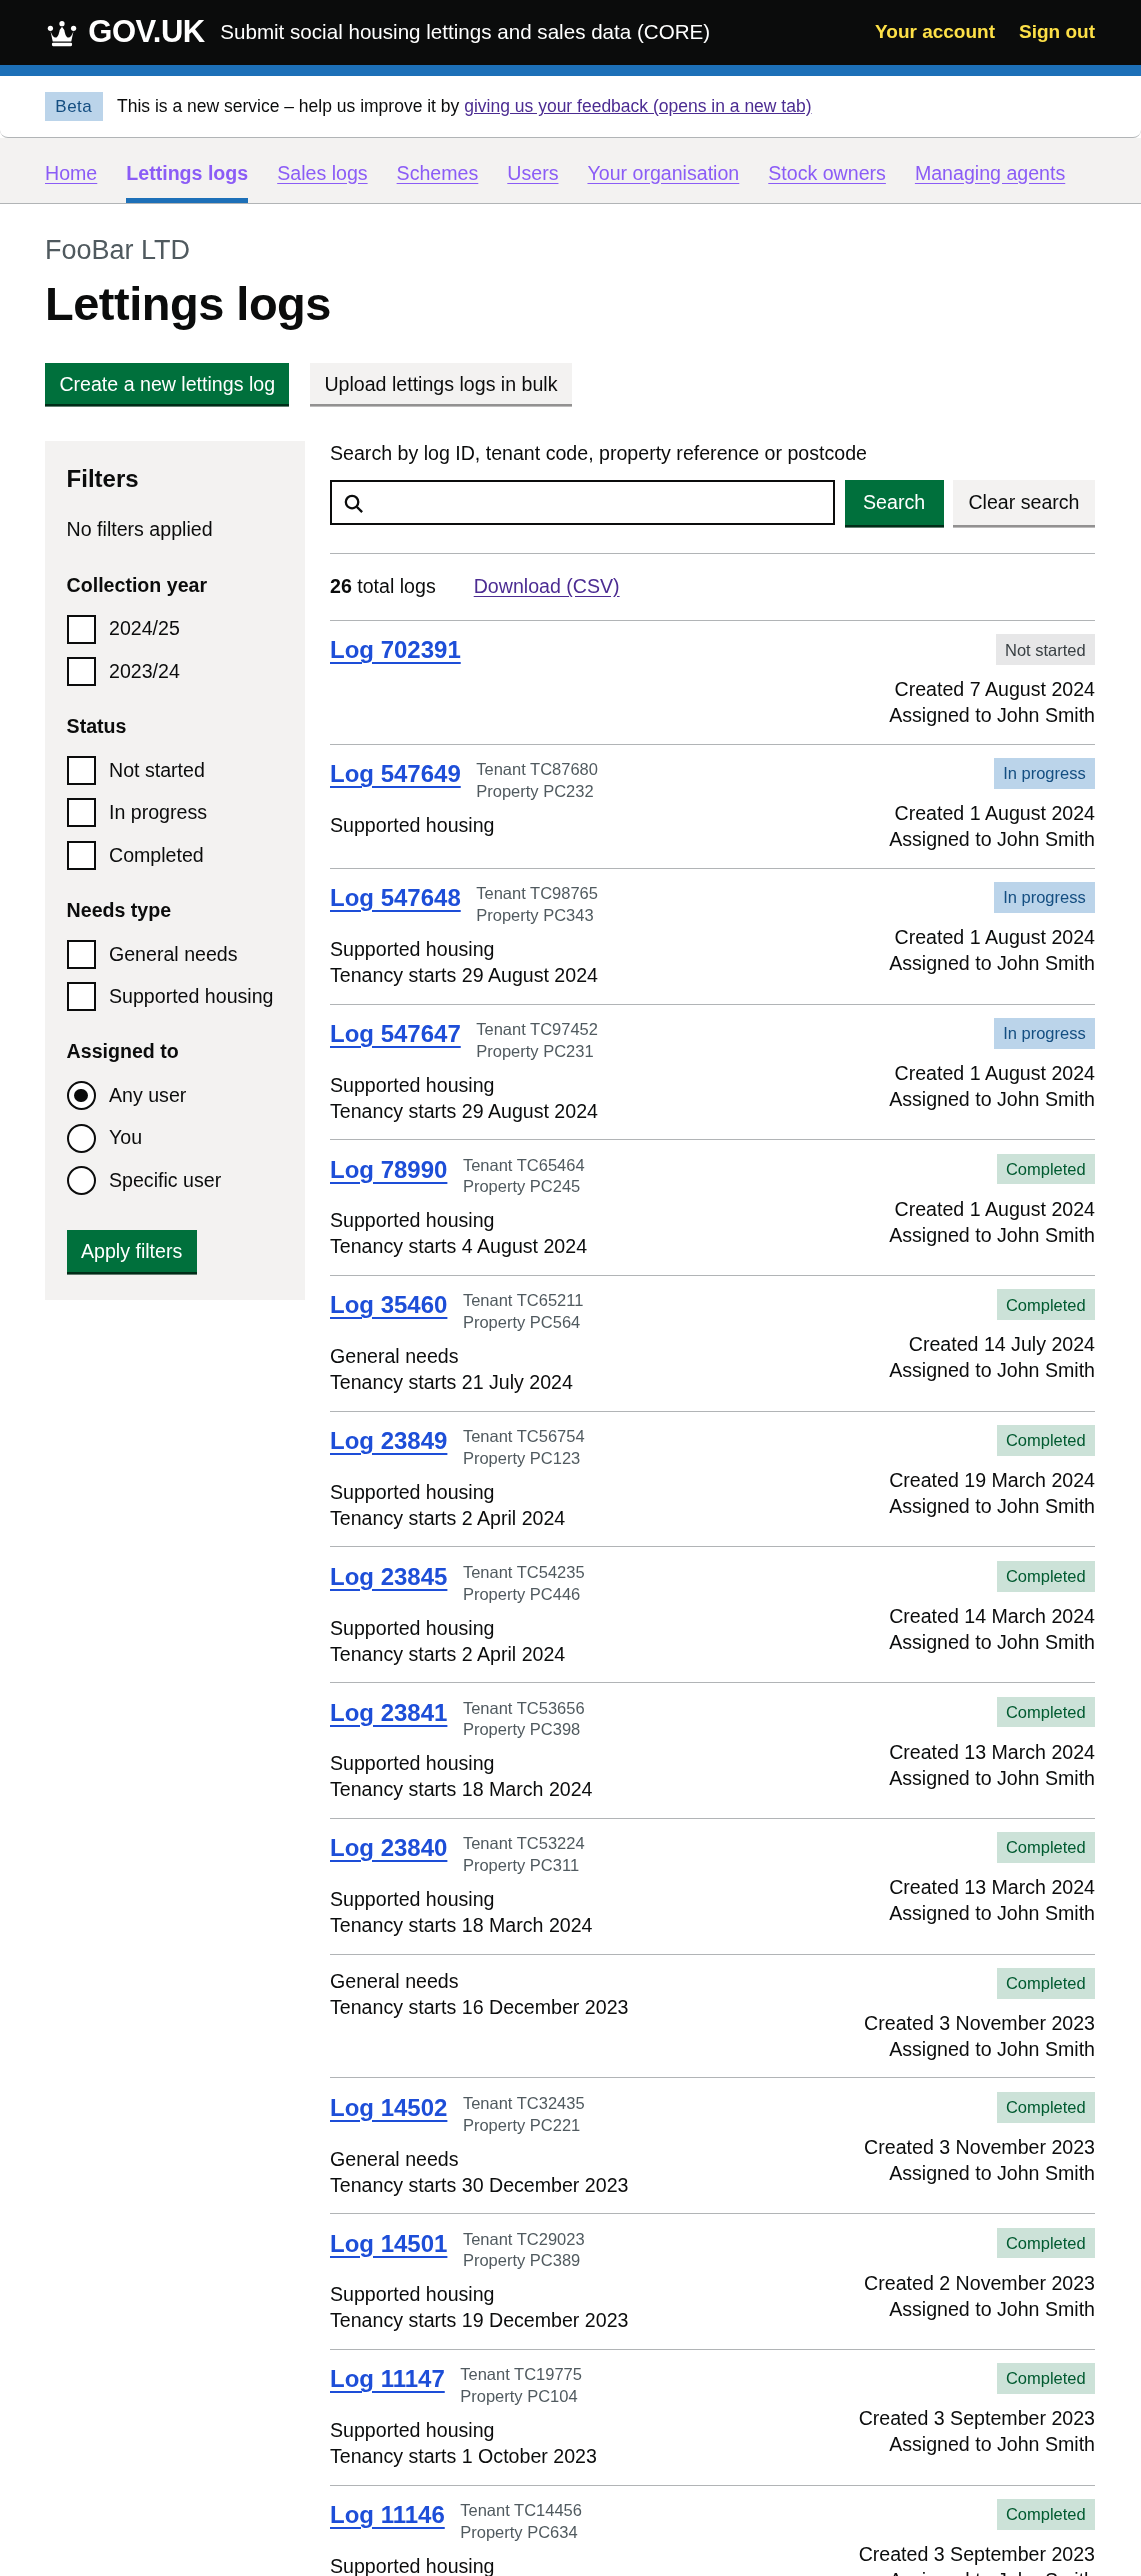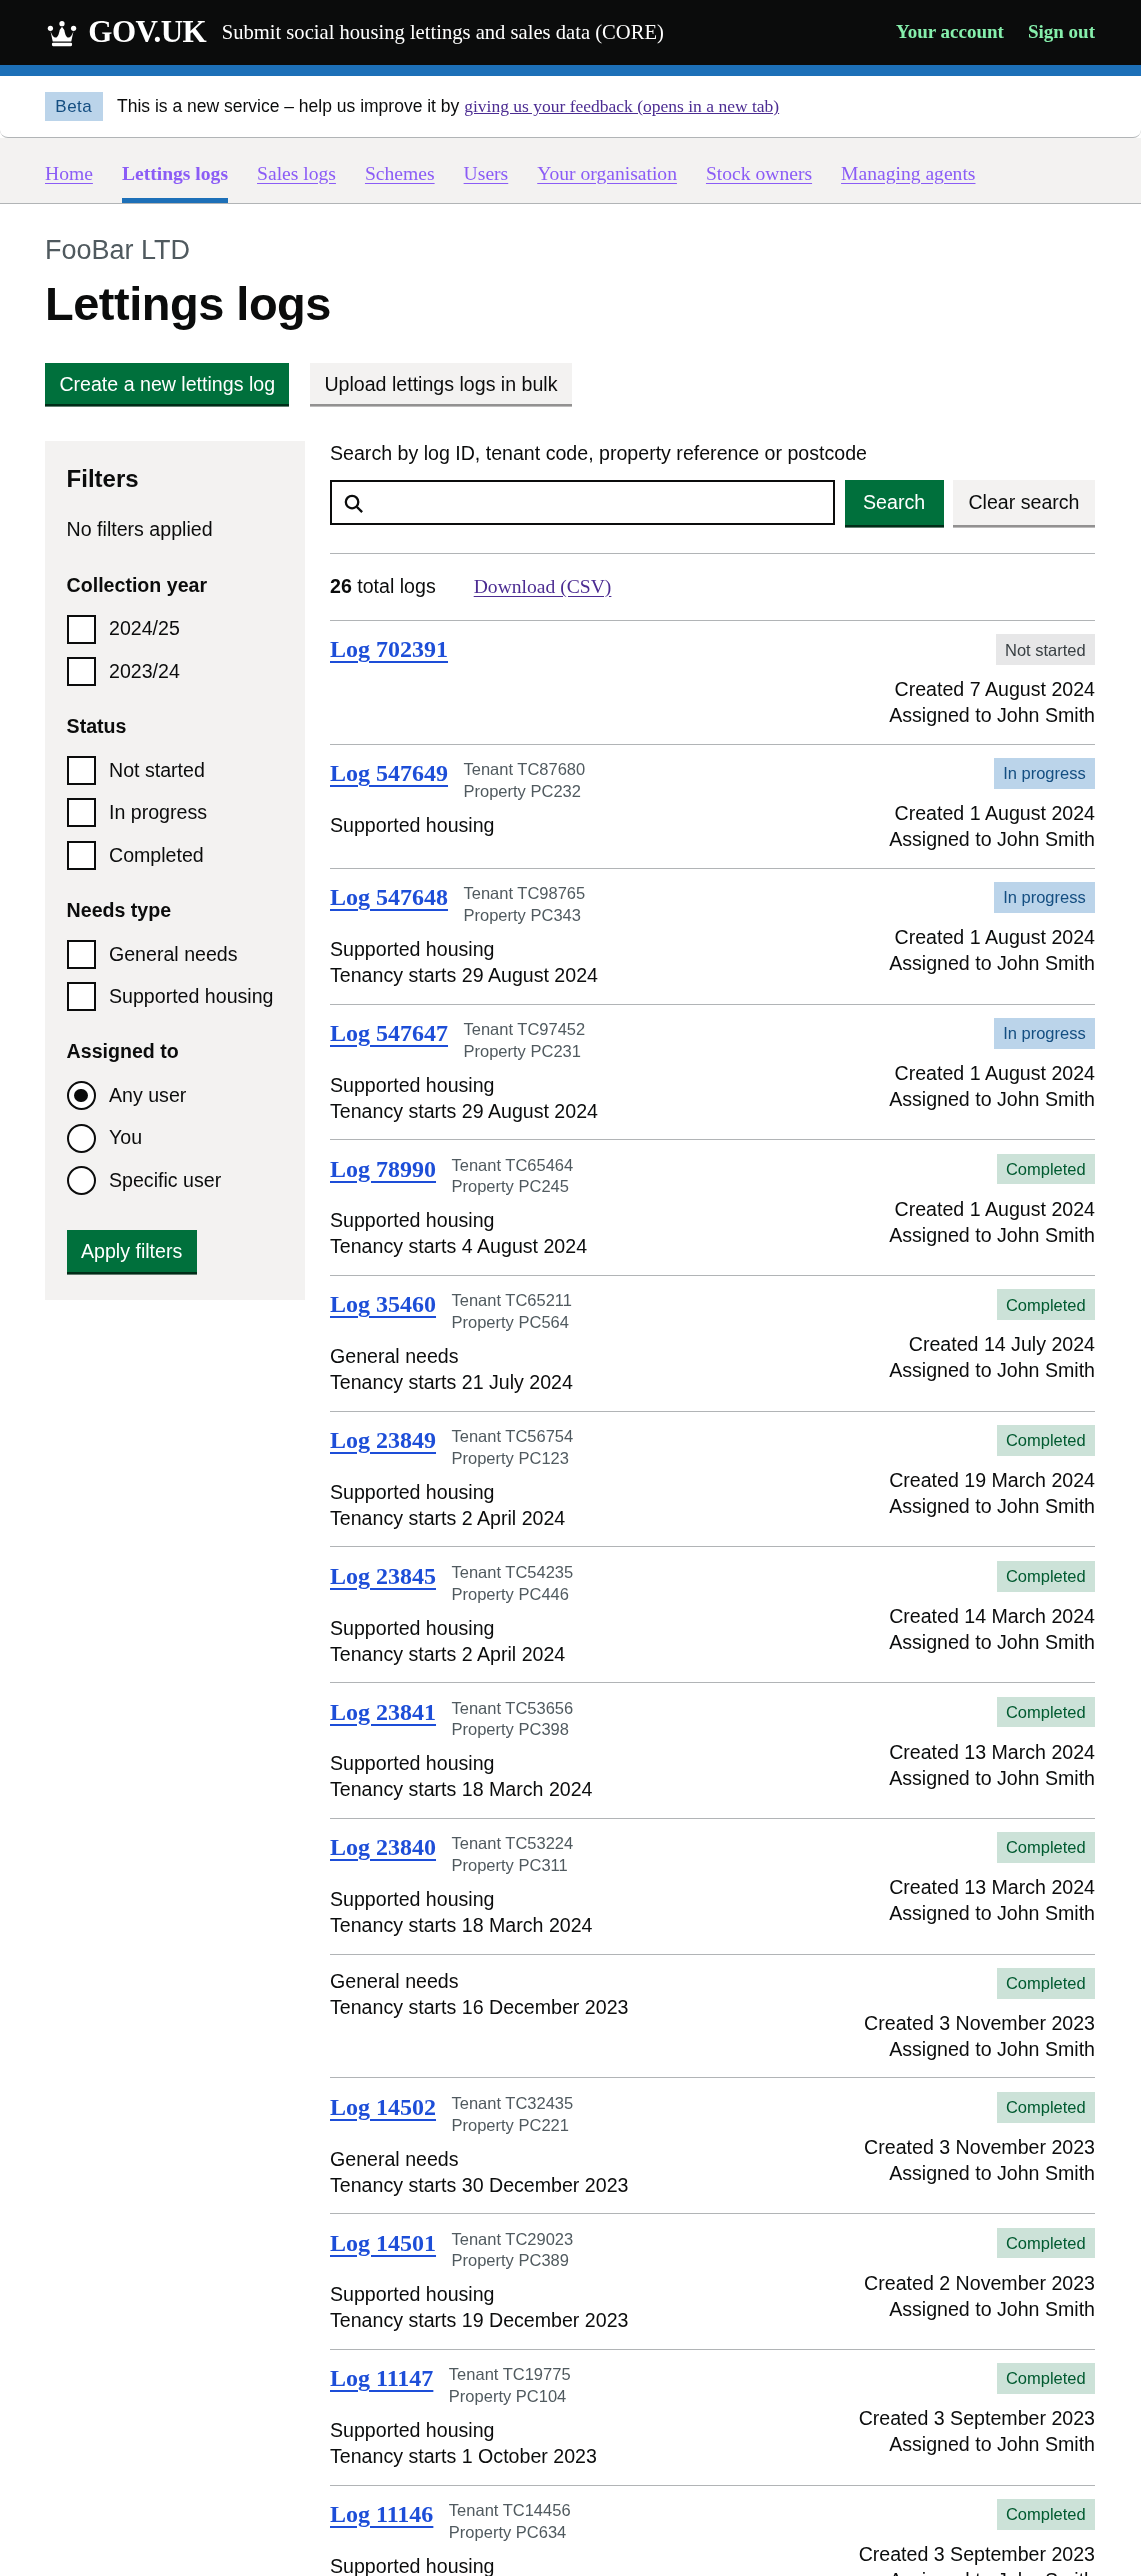--- a/index.html
+++ b/index.html
@@ -5,32 +5,32 @@
   * { box-sizing: border-box; }
   html,body { margin:0; padding:0; }
   body {
     width:1141px;
     background:#ffffff;
     color:#0b0c0c;
     font-family:"Liberation Sans", sans-serif;
     font-size:19.6px;
     line-height:1.3;
   }
-  a { cursor:pointer;font-family:Liberation Serif, serif; }
+  a { cursor:pointer; }
   .container { width:1050px; margin:0 45px; }
 
   
   .topbar { background:#0b0c0c; color:#fff; padding:12.4px 0; }
   .topbar-inner { display:flex; align-items:center; }
   .logo { display:flex; align-items:center; gap:9.3px; }
   .logo-text { font-size:31px; font-weight:700; letter-spacing:-0.5px; }
   .crown-icon svg { width:34px; height:28px; display:block; }
   .service-name { margin-left:15.5px; font-size:20.6px; color:#fff; text-decoration:none; }
   .topbar-links { margin-left:auto; display:flex; gap:24px; }
-  .topbar-link { color:#86efac; text-decoration:none; font-size:19px; font-weight:700; }
+  .topbar-link { color:#fde047; text-decoration:none; font-size:19px; font-weight:700; }
 
   .blue-bar { height:11.3px; background:#1d70b8; }
 
   
   .phase { border-bottom:1px solid #b1b4b6; background:#fff;border-radius:8px; }
   .phase-inner { display:flex; align-items:center; gap:14.4px; padding:15.5px 0; }
   .tag-beta { background:#bbd4ea; color:#144e81; font-size:17px; padding:4.1px 10.3px 3.1px; letter-spacing:0.5px; }
   .phase-text { font-size:17.5px; }
   .phase-link { color:#4c2c92; text-decoration:underline; }
 

